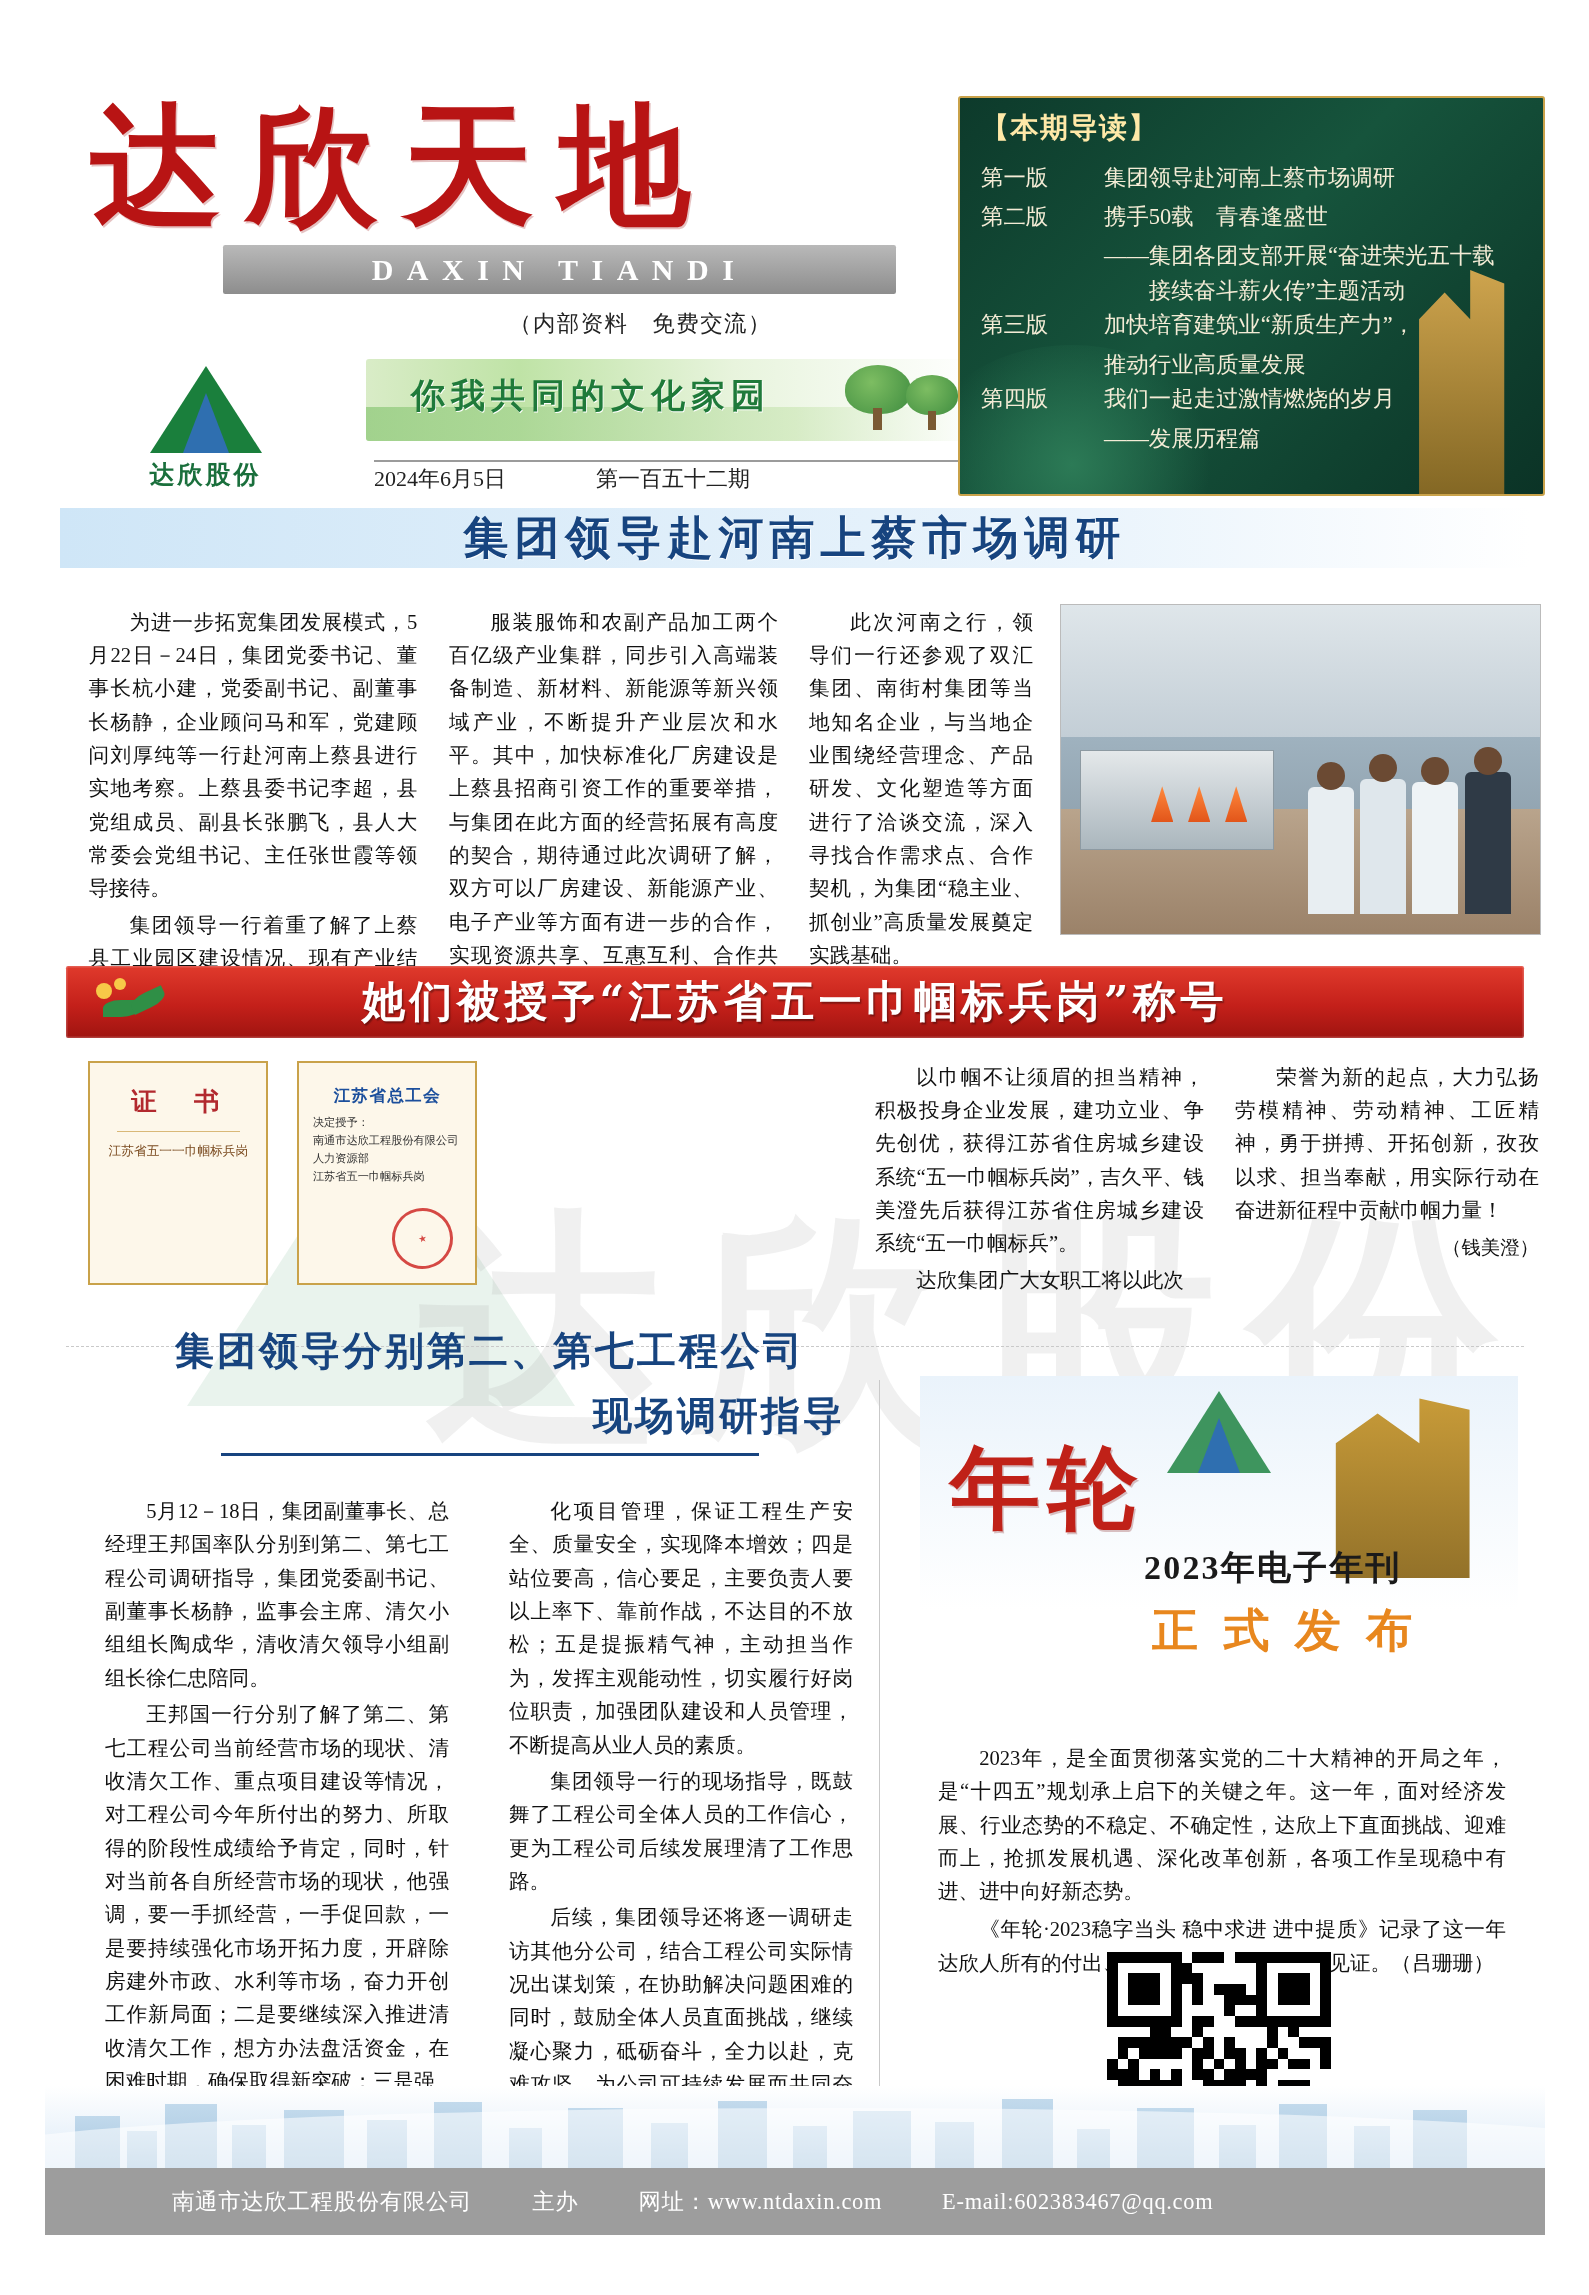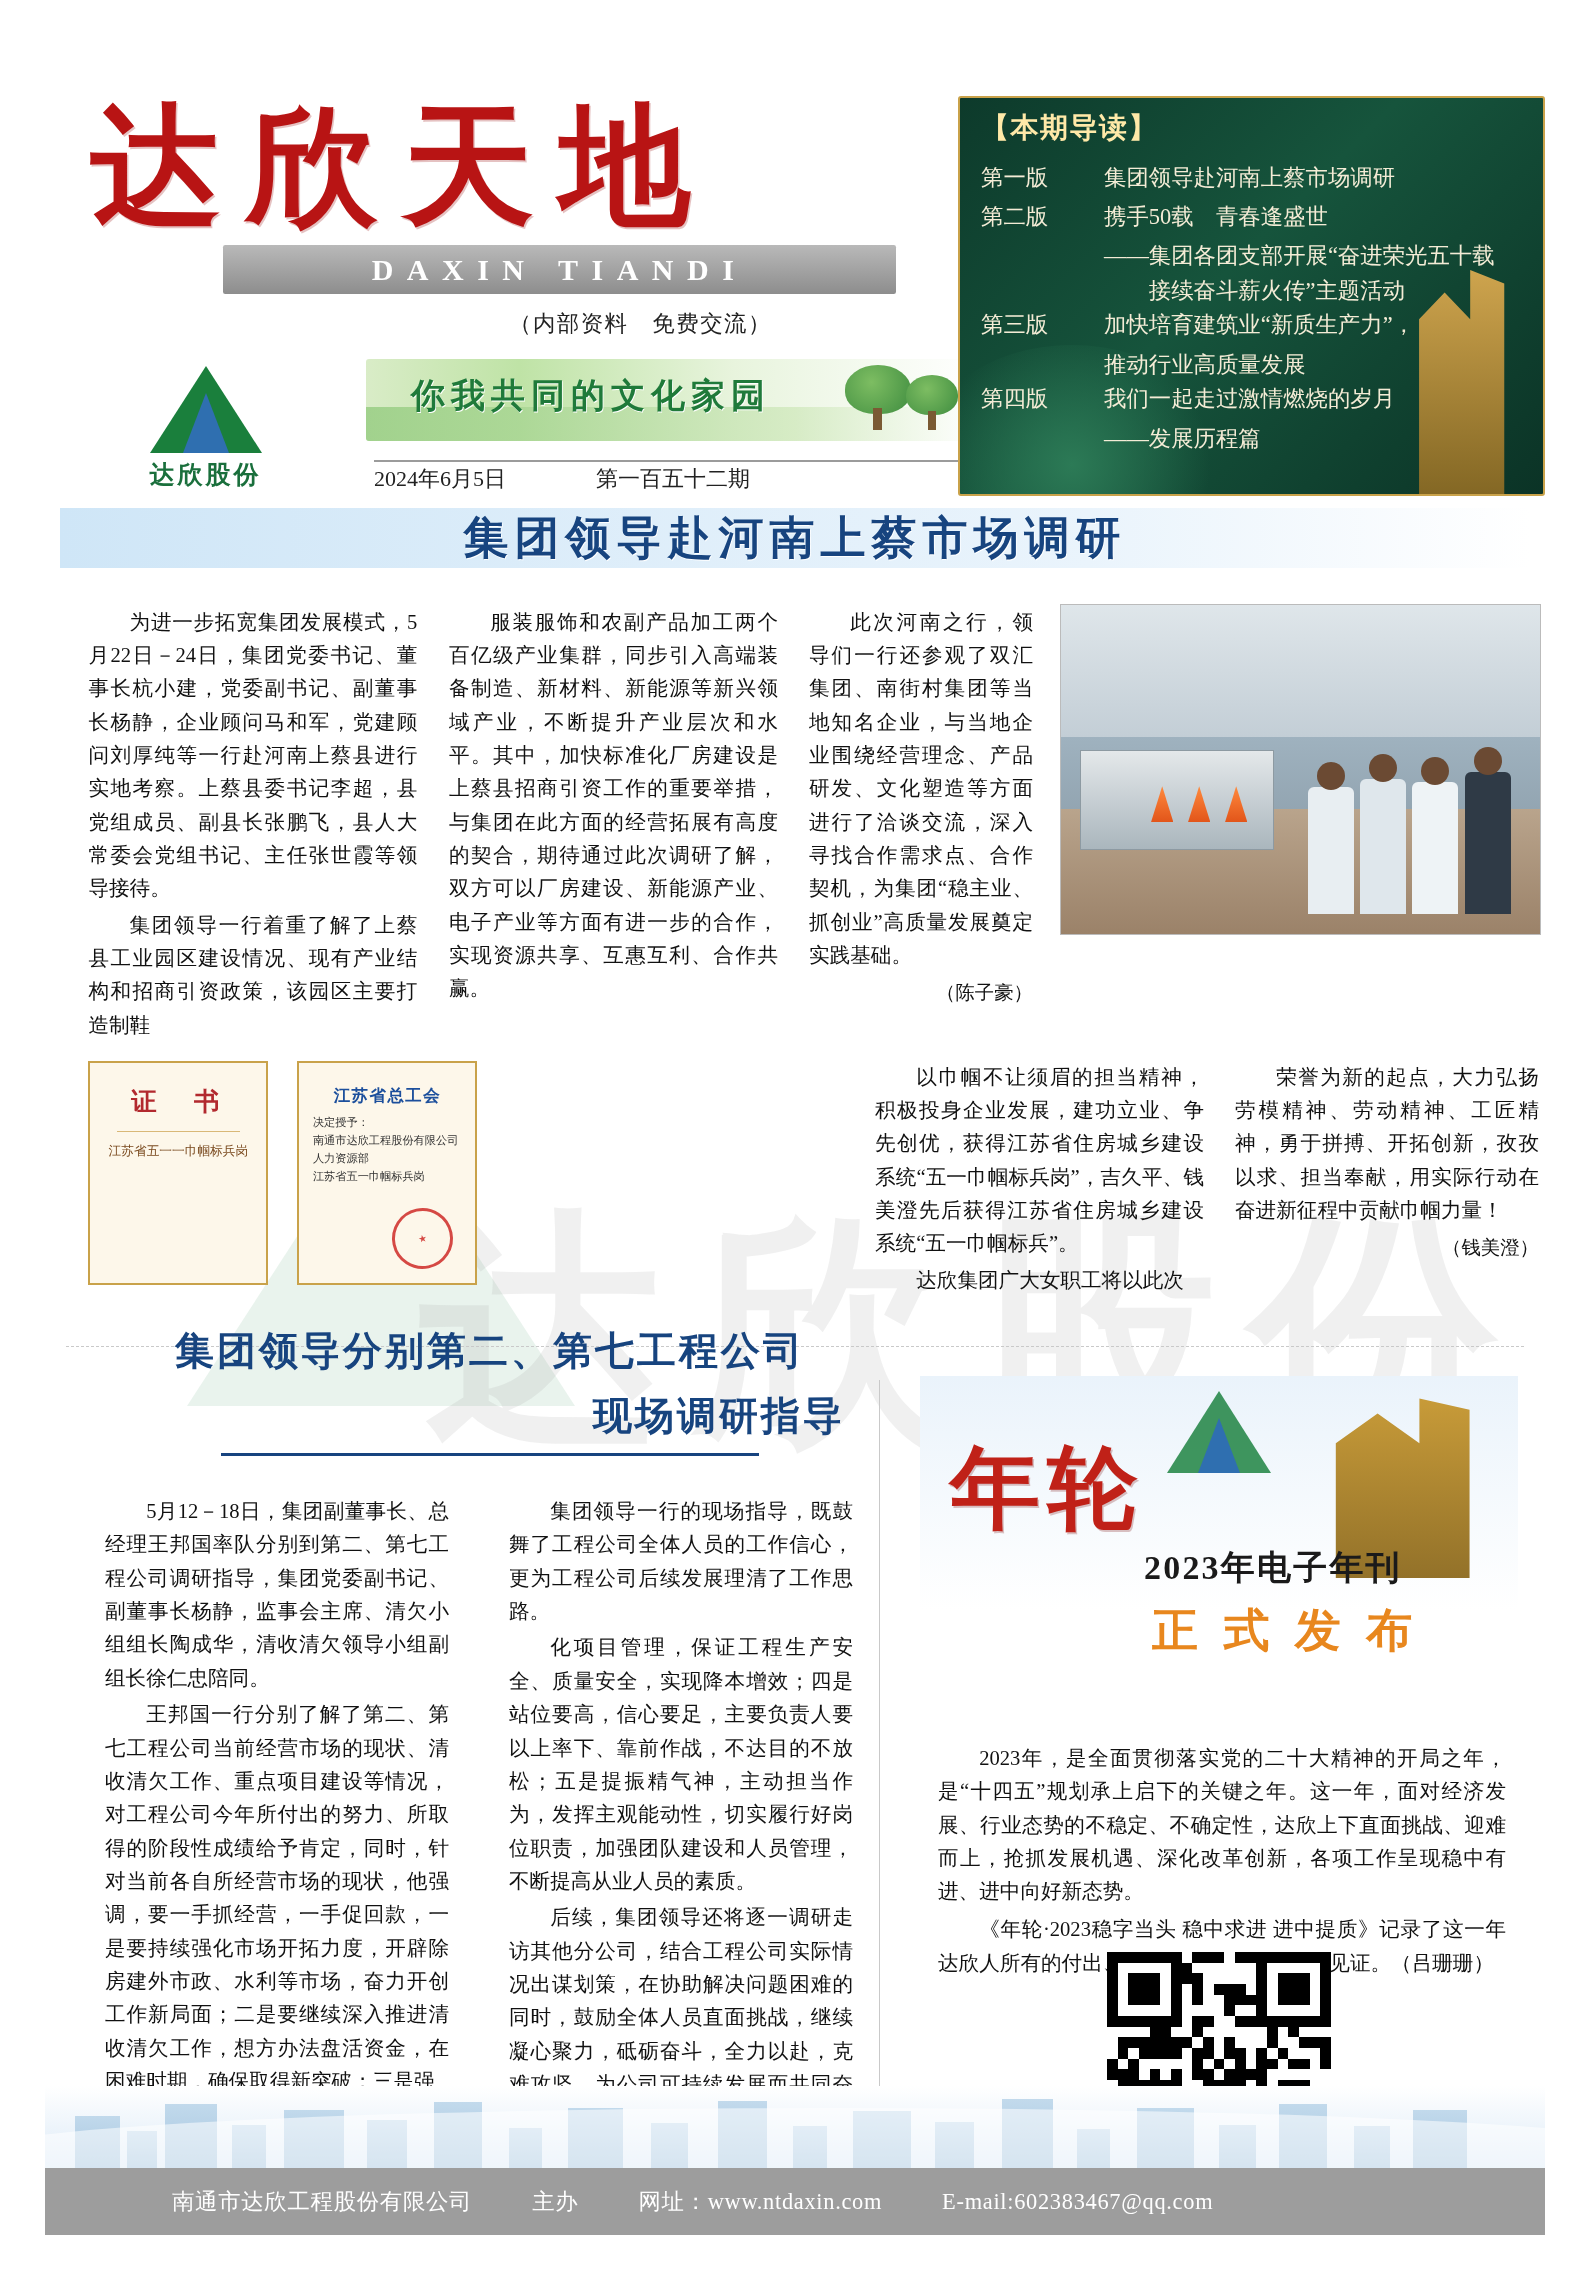--- a/index.html
+++ b/index.html
@@ -434,20 +434,29 @@
         </div>
       <div class="ph-person" style="left:351px;height:132px;background:#eef3f6;">
           <span class="ph-head"></span>
         </div>
       <div class="ph-person" style="left:404px;height:142px;background:#2f3a46;">
           <span class="ph-head"></span>
         </div>
     </div>
   </div>
 
+  <div class="banner2">
+    <div class="banner-flower">
+      <span class="bf-dot" style="left:7.5px;top:4.5px;width:16.4px;height:16.4px;"></span>
+      <span class="bf-dot" style="left:25.4px;top:0px;width:12px;height:12px;"></span>
+      <span class="bf-leaf" style="left:15px;top:22.4px;"></span>
+      <span class="bf-leaf" style="left:42px;top:13.5px;transform:rotate(-25deg);"></span>
+    </div>
+    <div class="b-text">她们被授予“江苏省五一巾帼标兵岗”称号</div>
+  </div>
 
   <div class="art2">
     <div class="cert-wrap">
       <div class="cert">
         <div class="cert-title">证　书</div>
         <div class="cert-line"></div>
         <div class="cert-sub">江苏省五一一巾帼标兵岗</div>
       </div>
       <div class="cert">
         <div class="cert2-head">江苏省总工会</div>
@@ -476,22 +485,22 @@
     <div class="art3-t2">现场调研指导</div>
     <div class="t-rule"></div>
   </div>
 
   <div class="art3">
     <div class="col a3c1">
       <p>5月12－18日，集团副董事长、总经理王邦国率队分别到第二、第七工程公司调研指导，集团党委副书记、副董事长杨静，监事会主席、清欠小组组长陶成华，清收清欠领导小组副组长徐仁忠陪同。</p>
       <p>王邦国一行分别了解了第二、第七工程公司当前经营市场的现状、清收清欠工作、重点项目建设等情况，对工程公司今年所付出的努力、所取得的阶段性成绩给予肯定，同时，针对当前各自所经营市场的现状，他强调，要一手抓经营，一手促回款，一是要持续强化市场开拓力度，开辟除房建外市政、水利等市场，奋力开创工作新局面；二是要继续深入推进清收清欠工作，想方办法盘活资金，在困难时期，确保取得新突破；三是强</p>
     </div>
     <div class="col a3c2">
+      <p>化项目管理，保证工程生产安全、质量安全，实现降本增效；四是站位要高，信心要足，主要负责人要以上率下、靠前作战，不达目的不放松；五是提振精气神，主动担当作为，发挥主观能动性，切实履行好岗位职责，加强团队建设和人员管理，不断提高从业人员的素质。</p>
       <p>集团领导一行的现场指导，既鼓舞了工程公司全体人员的工作信心，更为工程公司后续发展理清了工作思路。</p>
-      <p>化项目管理，保证工程生产安全、质量安全，实现降本增效；四是站位要高，信心要足，主要负责人要以上率下、靠前作战，不达目的不放松；五是提振精气神，主动担当作为，发挥主观能动性，切实履行好岗位职责，加强团队建设和人员管理，不断提高从业人员的素质。</p>
       <p>后续，集团领导还将逐一调研走访其他分公司，结合工程公司实际情况出谋划策，在协助解决问题困难的同时，鼓励全体人员直面挑战，继续凝心聚力，砥砺奋斗，全力以赴，克难攻坚，为公司可持续发展而共同奋斗。</p>
       <div class="byline">（景国甫、谢　伟）</div>
     </div>
   </div>
 
   <div class="promo">
     <div class="promo-build"></div>
     <div class="promo-tri"></div>
     <div class="promo-tri2"></div>
     <div class="promo-title">年轮</div>

